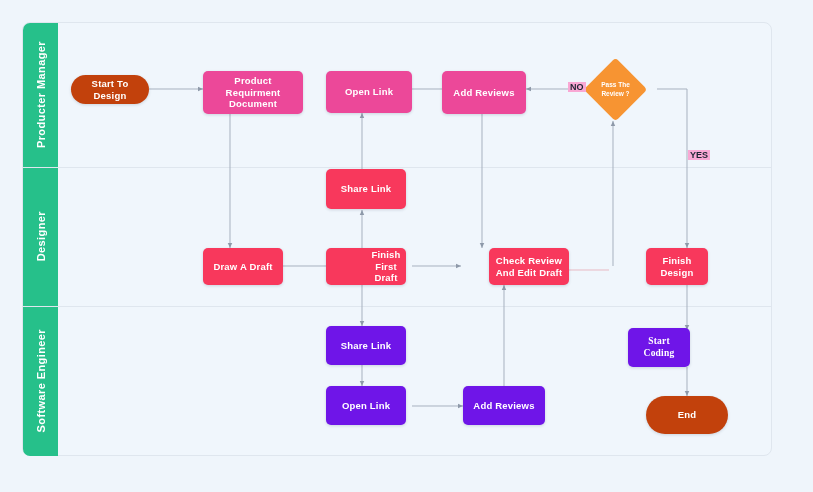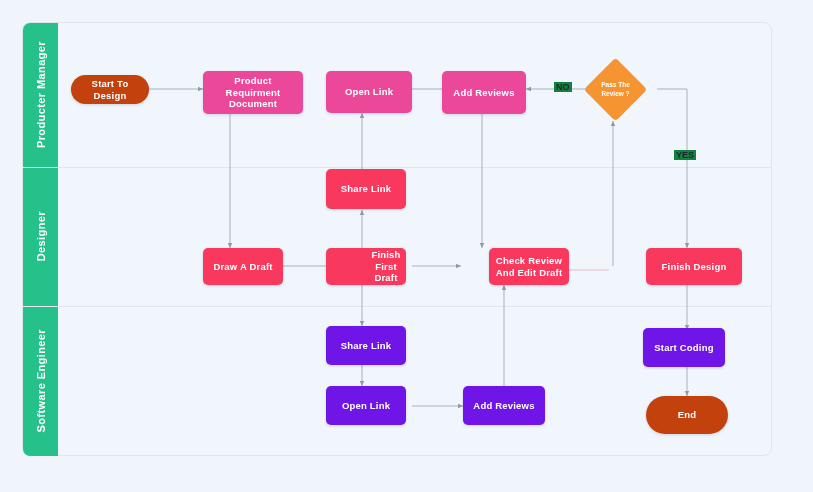--- a/index.html
+++ b/index.html
@@ -100,23 +100,24 @@
     color:#ffffff;
     font-size:6.5px;
     font-weight:700;
     line-height:1.3;
   }
   .edge-label{
     position:absolute;
     font-size:9px;
     font-weight:700;
     color:#1d2433;
-    background:#15803d;
+    background:#f9a8d4;
     padding:0 2px;
     white-space:nowrap;
+    margin-left:14px;
   }
 </style>
 </head>
 <body>
 
 <div id="canvas">
 
   <div class="lane-band" style="top:0;height:144px;">
     <span class="lane-band-label">Producter Manager</span>
   </div>
@@ -208,37 +209,37 @@
   </div>
 
   <div class="node red" style="left:303px;top:225px;width:80px;height:37px;padding-left:44px;">
     <span>Finish First Draft</span>
   </div>
 
   <div class="node red" style="left:438px;top:225px;width:80px;height:37px;margin-left:28px;">
     <span>Check Review And Edit Draft</span>
   </div>
 
-  <div class="node red" style="left:623px;top:225px;width:96px;height:37px;">
+  <div class="node red" style="left:623px;top:225px;width:62px;height:37px;">
     <span>Finish Design</span>
   </div>
 
   <div class="node purple" style="left:303px;top:303px;width:80px;height:39px;">
     <span>Share Link</span>
   </div>
 
   <div class="node purple" style="left:303px;top:363px;width:80px;height:39px;">
     <span>Open Link</span>
   </div>
 
   <div class="node purple" style="left:440px;top:363px;width:82px;height:39px;">
     <span>Add Reviews</span>
   </div>
 
-  <div class="node purple" style="left:620px;top:305px;width:82px;height:39px;">
+  <div class="node purple" style="left:605px;top:305px;width:62px;height:39px;font-family:Liberation Serif, serif;">
     <span>Start Coding</span>
   </div>
 
   <div class="node pill green" style="left:623px;top:373px;width:82px;height:38px;">
     <span>End</span>
   </div>
 
   <div class="edge-label" style="left:531px;top:59px;">NO</div>
   <div class="edge-label" style="left:651px;top:127px;">YES</div>
 

